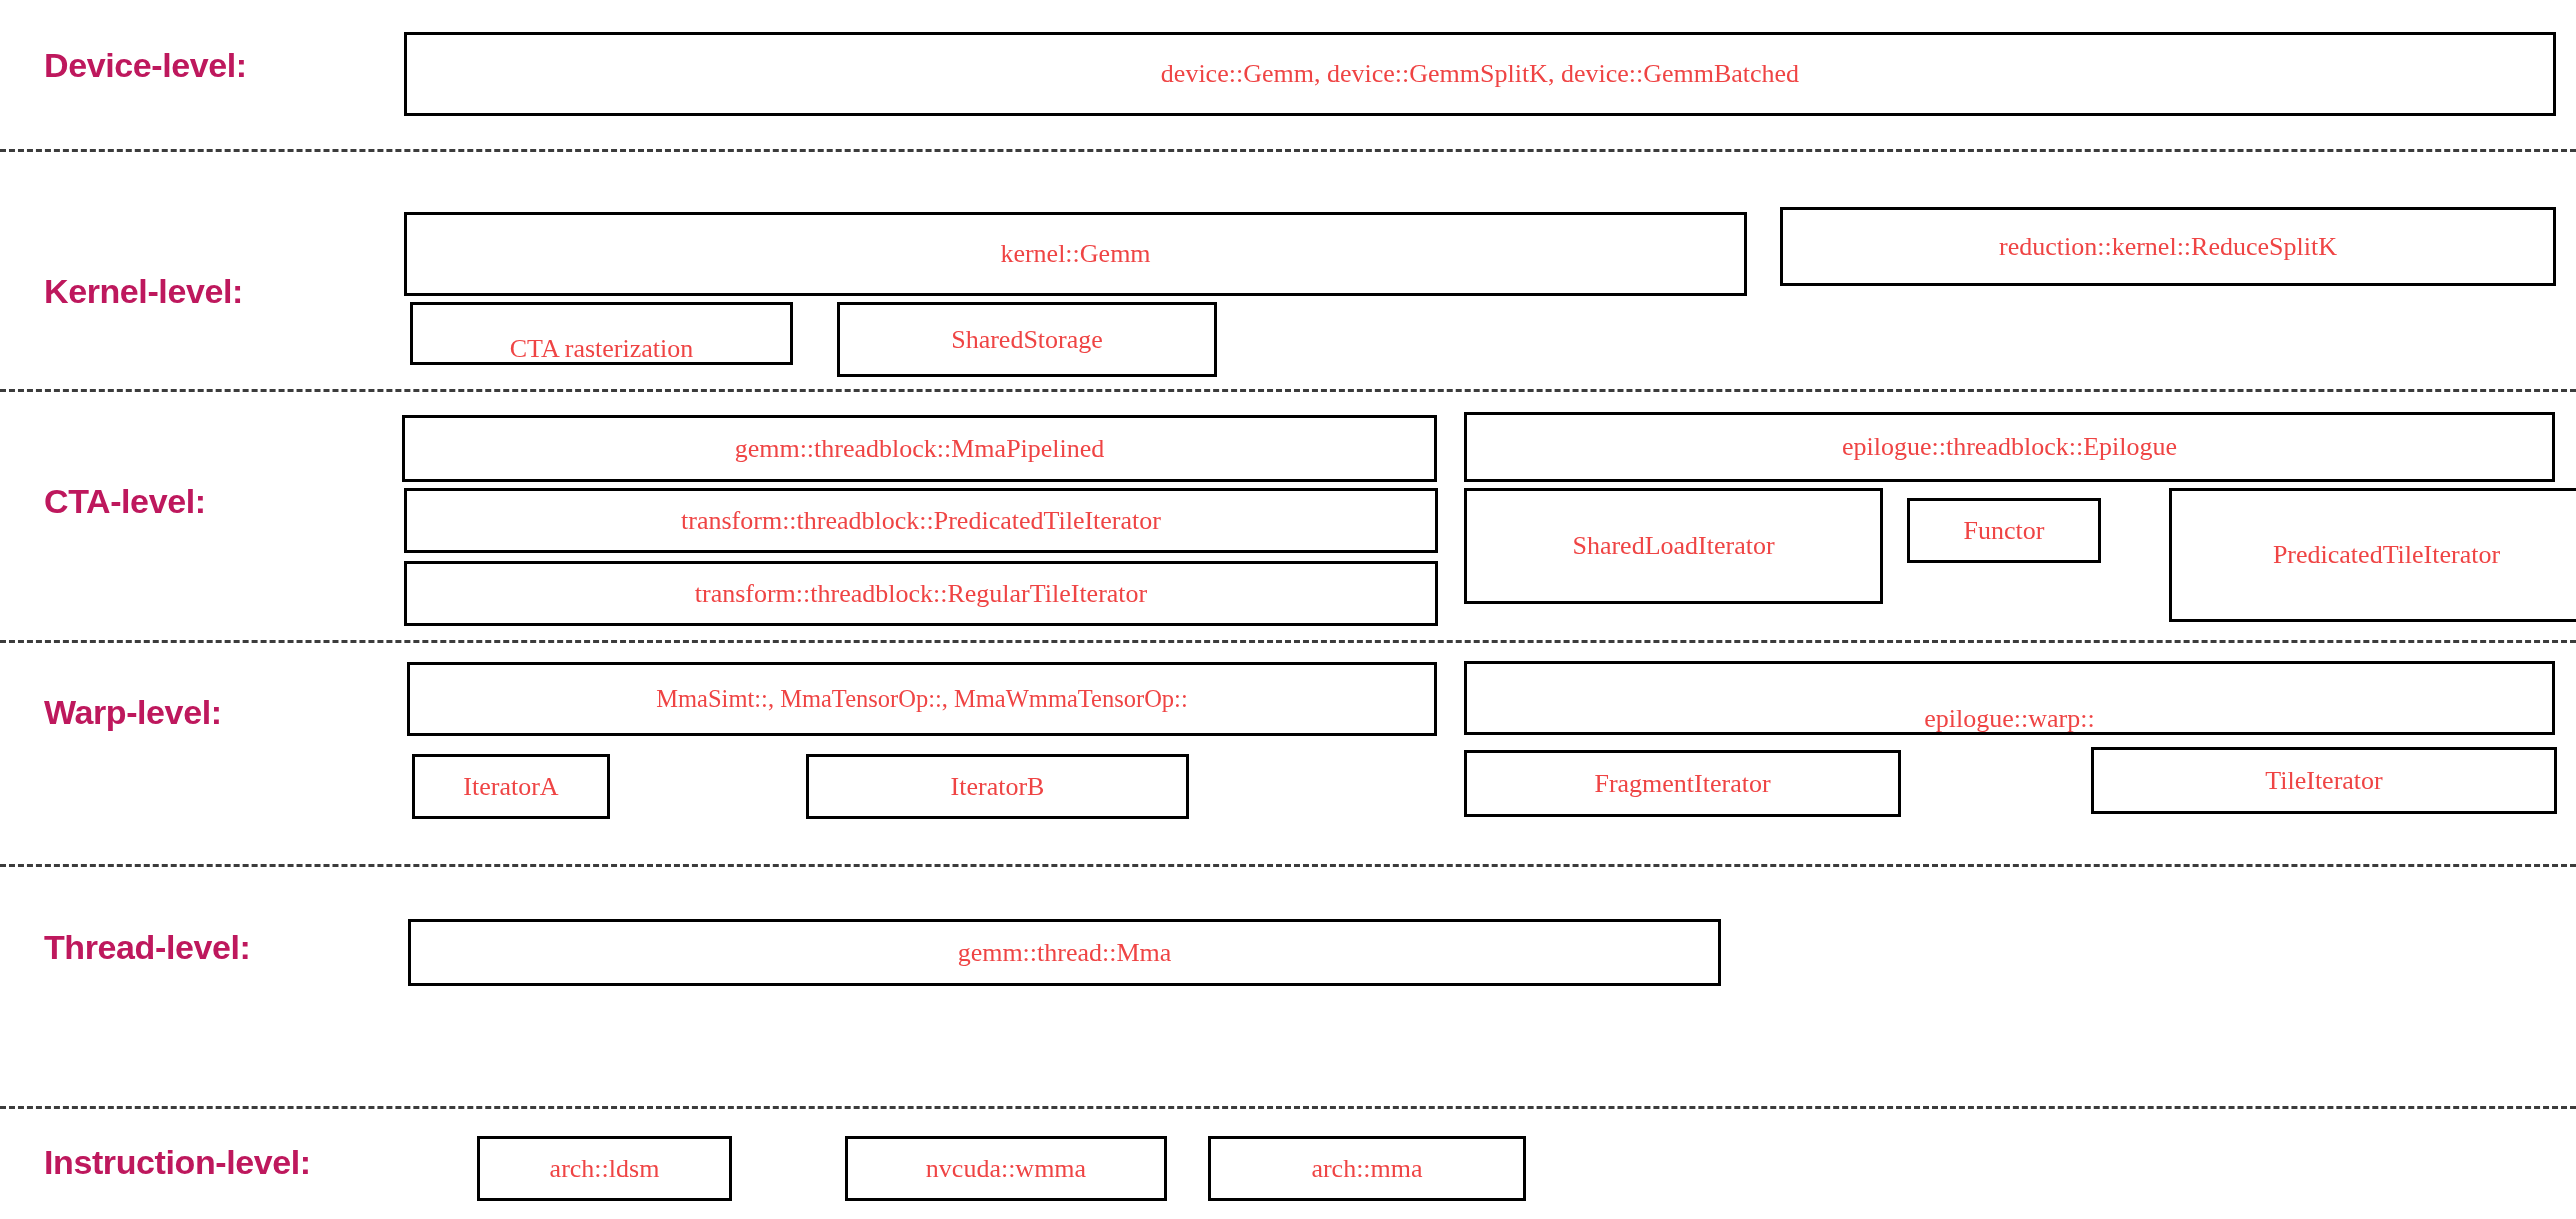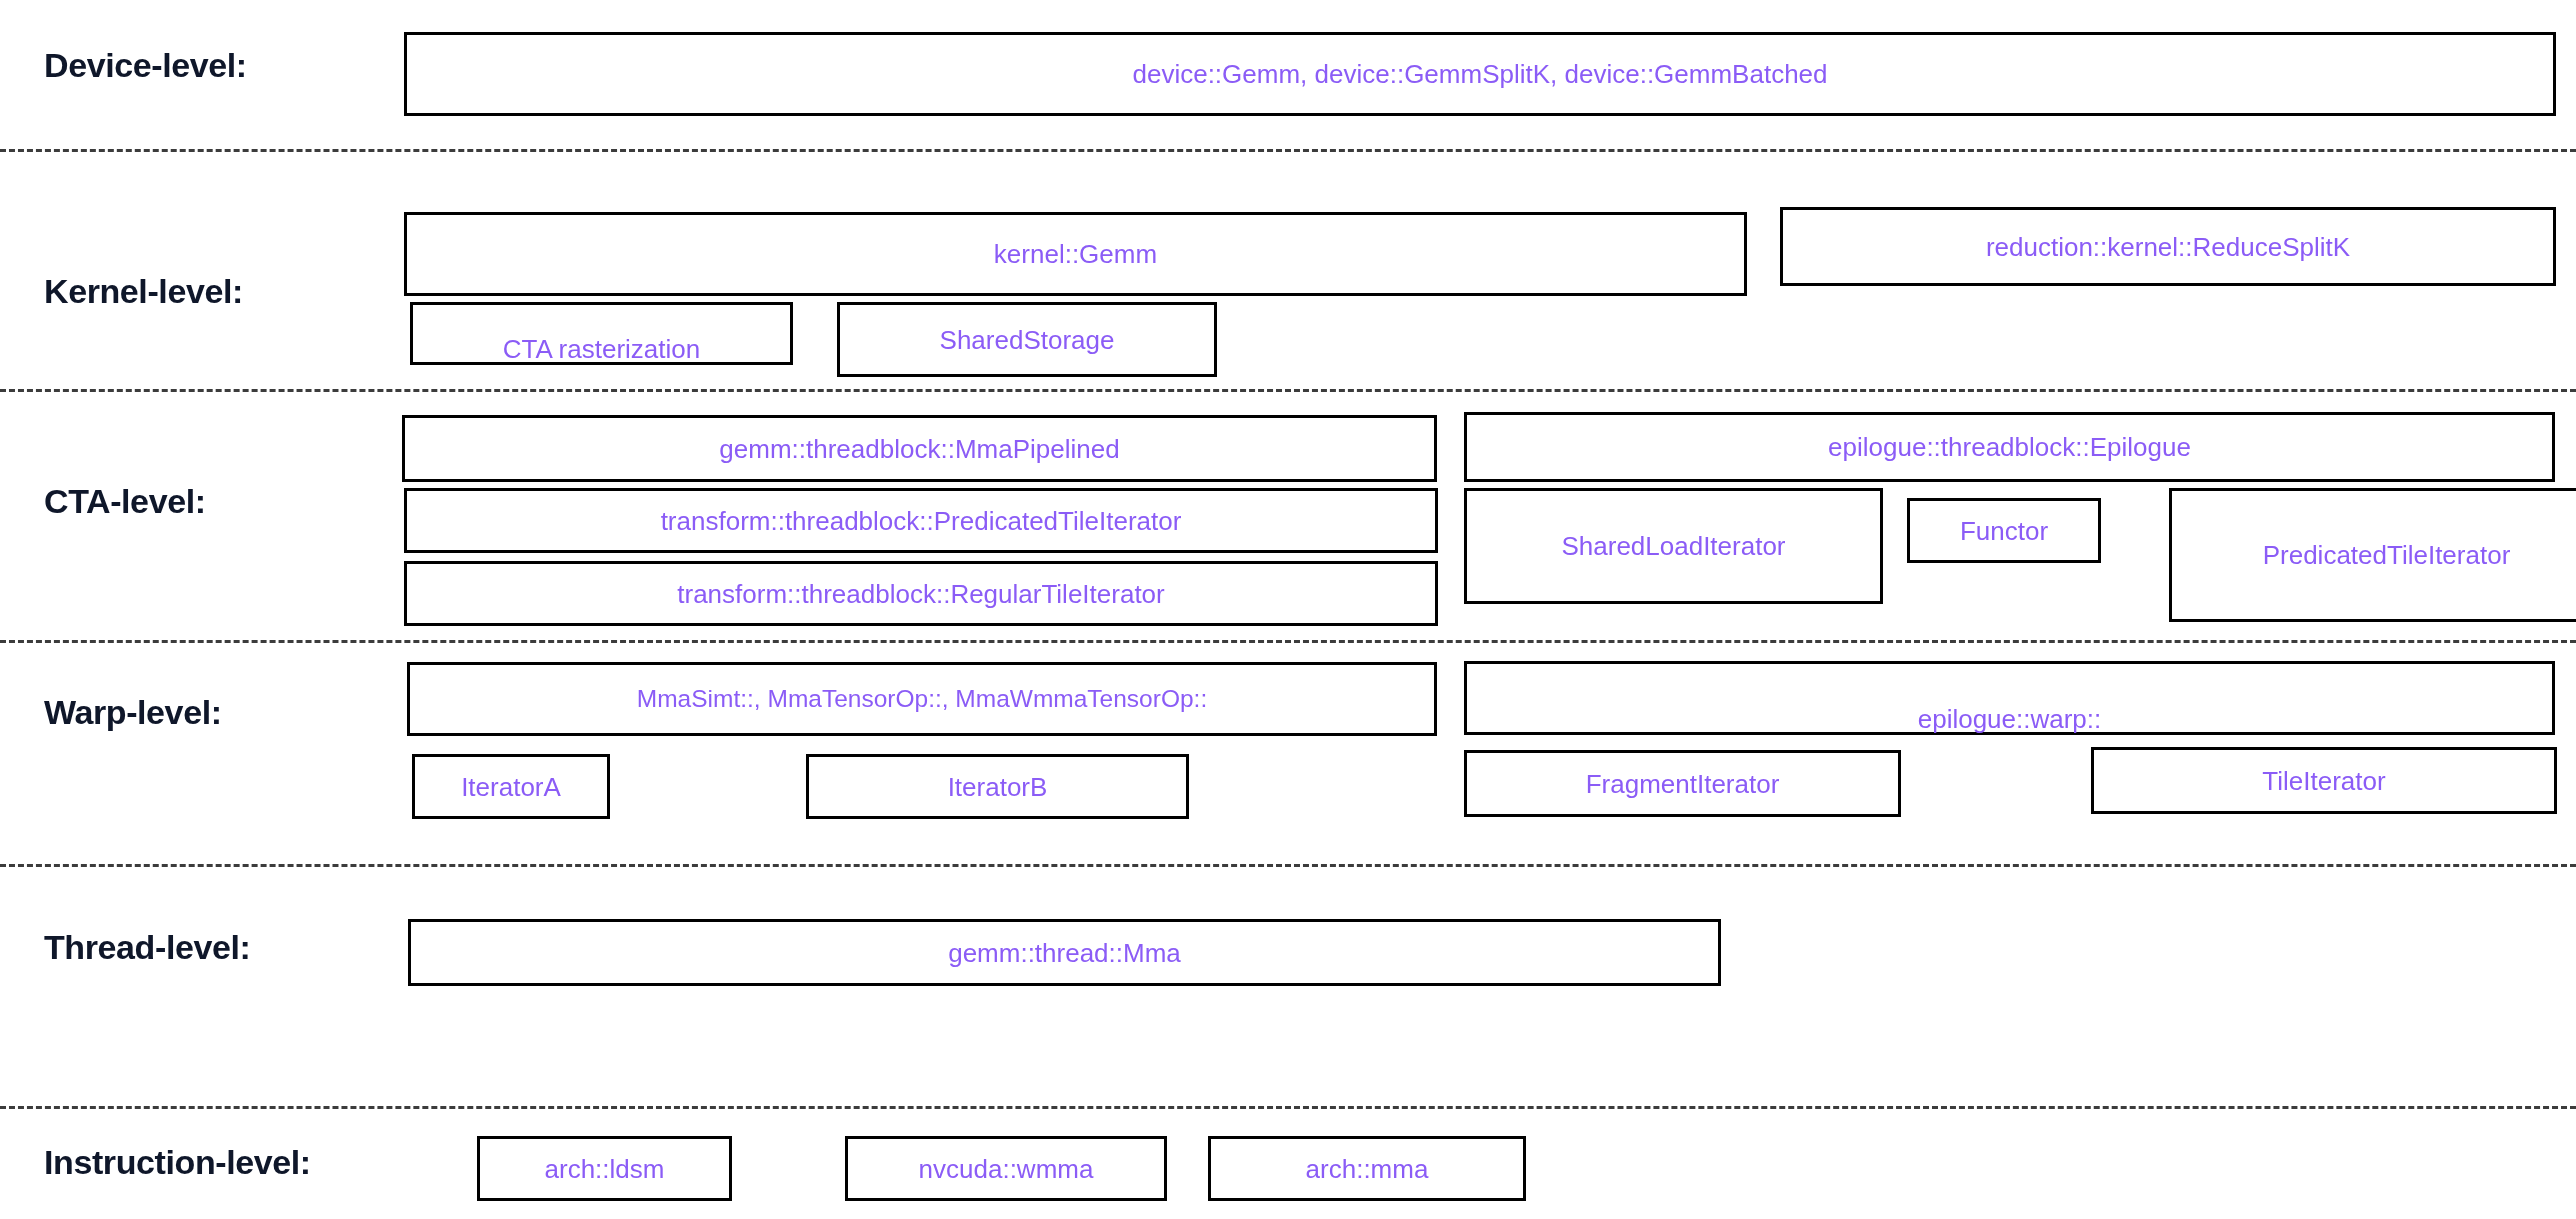--- a/index.html
+++ b/index.html
@@ -24,36 +24,36 @@
     width: 2576px;
     height: 0;
     border-top: 3.8px dashed #3c3c3c;
   }
   .level-label {
     position: absolute;
     font-family: "Liberation Sans", sans-serif;
     font-weight: bold;
     font-size: 34px;
     letter-spacing: -0.4px;
-    color: #0f172a;
+    color: #be185d;
     white-space: nowrap;
   }
   .box {
     position: absolute;
     box-sizing: border-box;
     border: 3.1px solid #000000;
     background: #ffffff;
     display: flex;
     align-items: center;
     justify-content: center;
   }
   .box-label {
-    font-family: Liberation Sans, sans-serif;
+    font-family: Liberation Serif, serif;
     font-size: 26px;
-    color: #8b5cf6;
+    color: #ef4444;
     white-space: nowrap;
     line-height: 1;
   }
   .box-label.sm {
     font-size: 24.5px;
   }
 </style>
 </head>
 <body>
 

